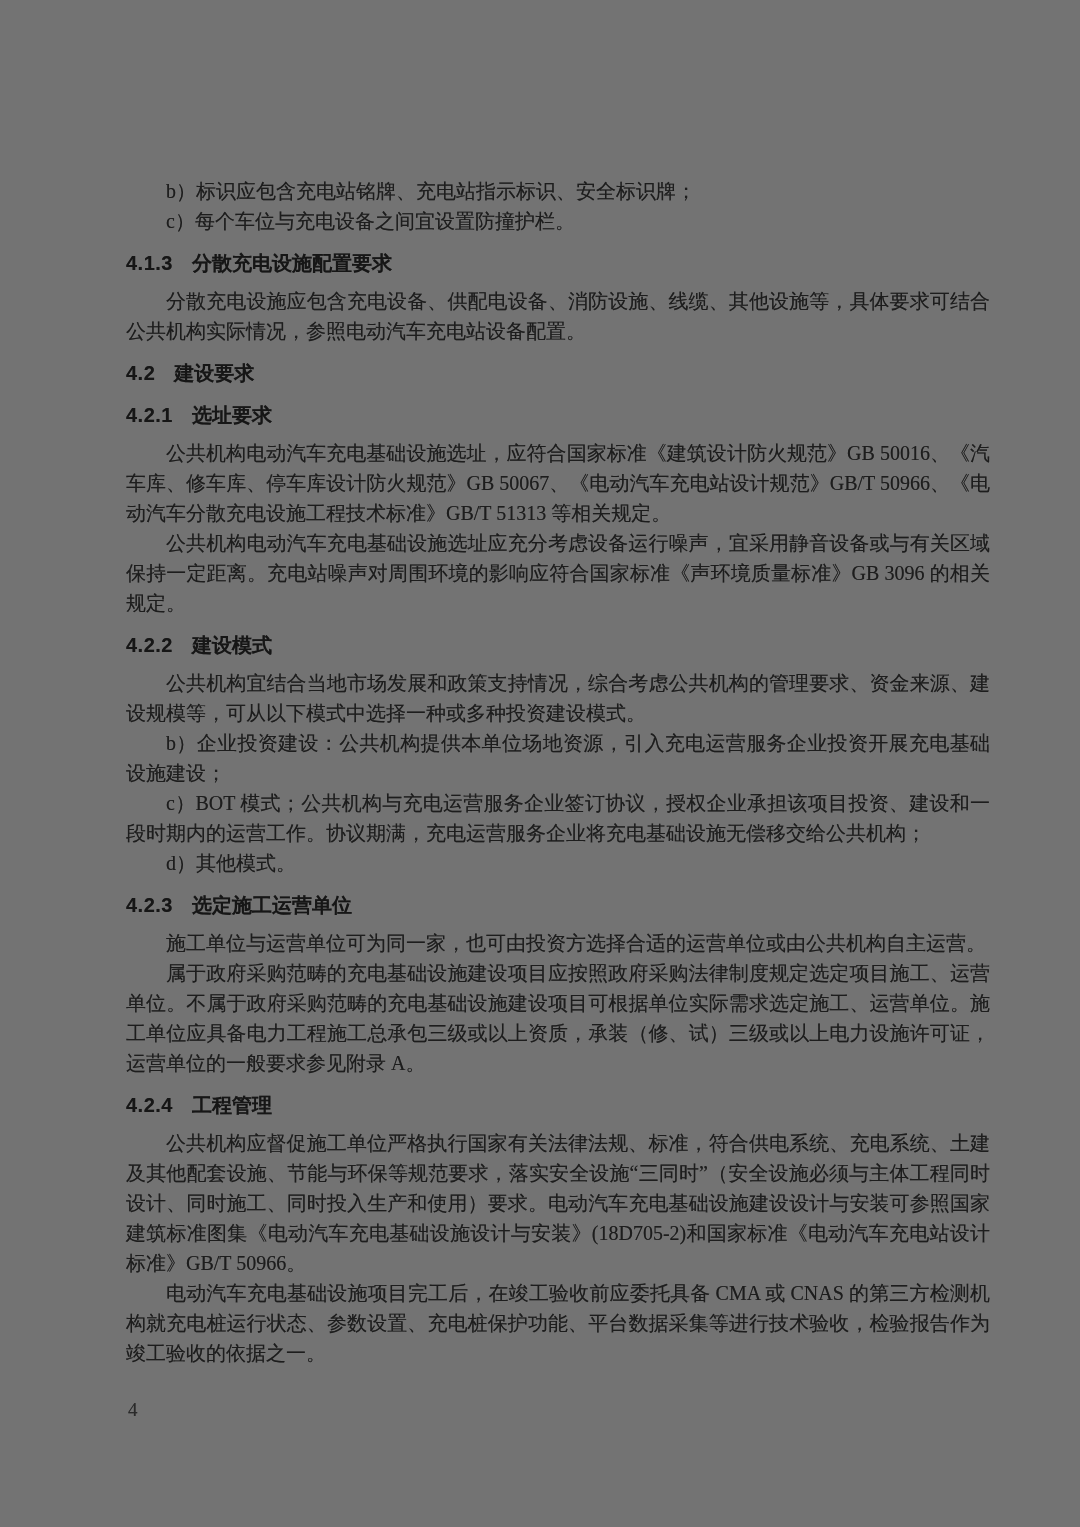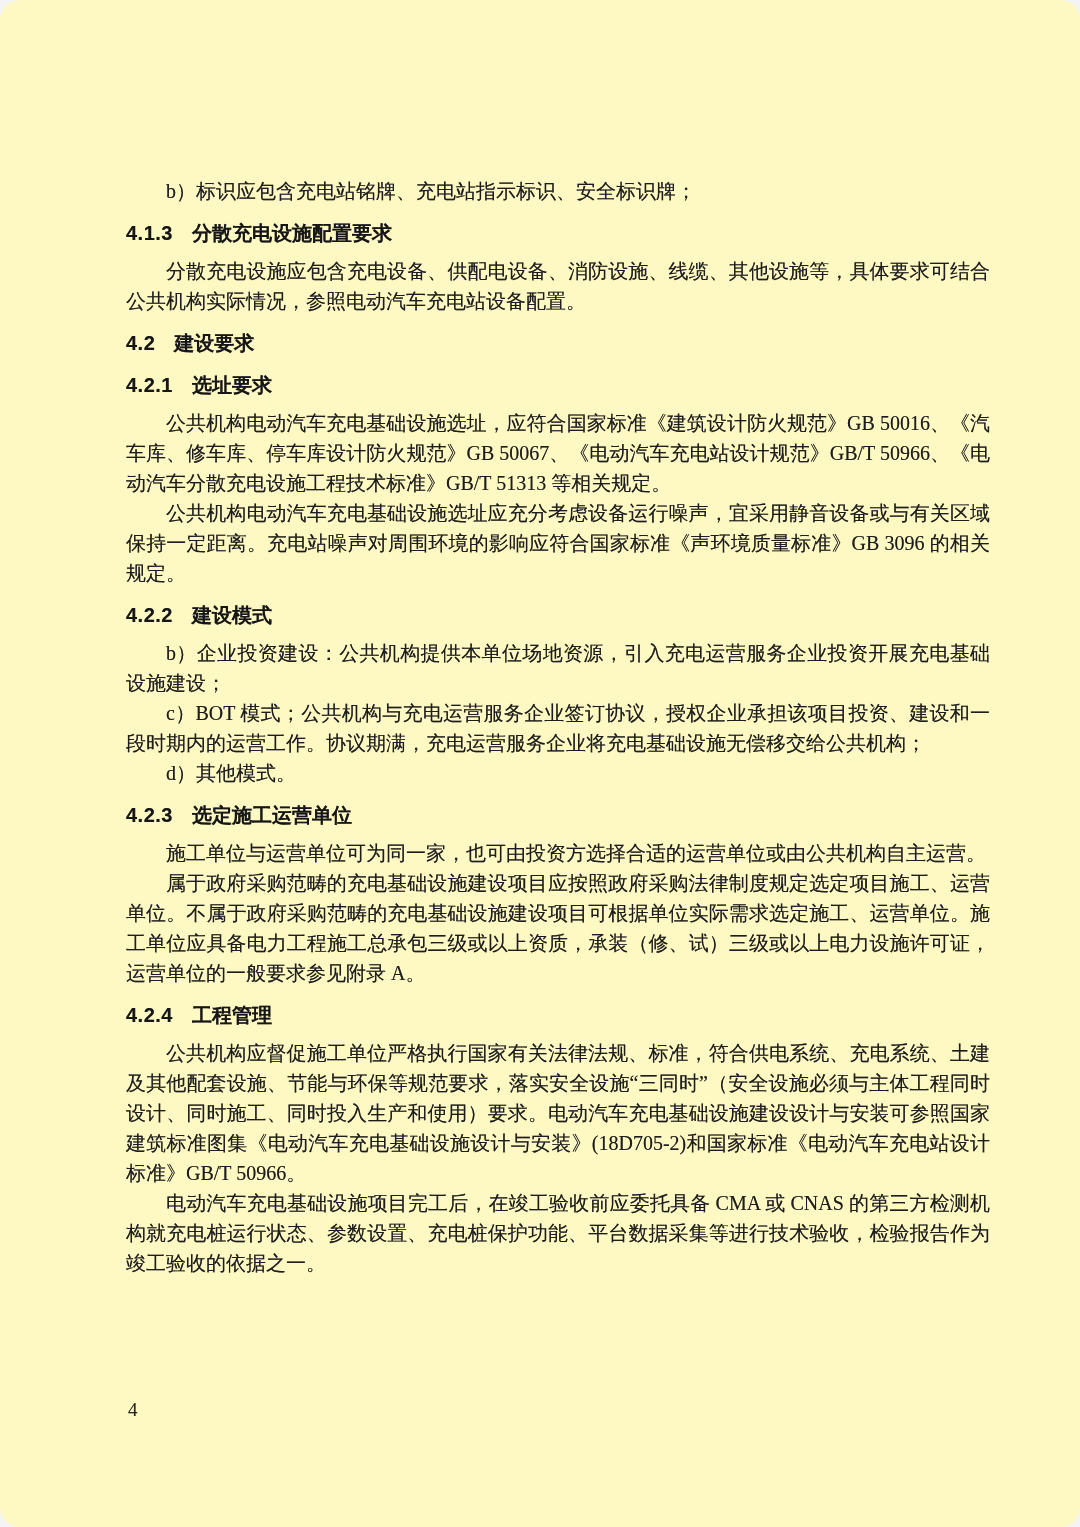--- a/index.html
+++ b/index.html
@@ -5,23 +5,22 @@
   html,body{margin:0;padding:0;}
   body{
     width:1080px;height:1527px;
     background:#f4f4f4;
     font-family:"Liberation Serif","DejaVu Serif",serif;
     overflow:hidden;
   }
   .page{
     position:absolute;left:0;top:0;
     width:1080px;height:1527px;
-    background:#fef9c3;
+    background:#737373;
     color:#1d1d1d;
-    border-radius:20px;
   }
   .content{
     position:absolute;left:126px;top:176px;width:864px;
     font-size:20px;line-height:30px;
     text-align:justify;
     text-shadow:0 0 .5px rgba(25,25,25,.55);
   }
   .p,.li{margin:0;text-indent:2em;}
   .h{
     font-family:"Liberation Sans","DejaVu Sans",sans-serif;
@@ -39,20 +38,21 @@
     text-shadow:0 0 .5px rgba(25,25,25,.45);
   }
 </style>
 </head>
 <body>
 
 <div class="page">
   <div class="content">
 
     <p class="li">b）标识应包含充电站铭牌、充电站指示标识、安全标识牌；</p>
+    <p class="li">c）每个车位与充电设备之间宜设置防撞护栏。</p>
 
     <div class="h">
       <span class="num">4.1.3</span><span class="title">分散充电设施配置要求</span>
     </div>
 
     <p class="p">分散充电设施应包含充电设备、供配电设备、消防设施、线缆、其他设施等，具体要求可结合公共机构实际情况，参照电动汽车充电站设备配置。</p>
 
     <div class="h">
       <span class="num">4.2</span><span class="title">建设要求</span>
     </div>
@@ -61,20 +61,21 @@
       <span class="num">4.2.1</span><span class="title">选址要求</span>
     </div>
 
     <p class="p">公共机构电动汽车充电基础设施选址，应符合国家标准《建筑设计防火规范》GB 50016、《汽车库、修车库、停车库设计防火规范》GB 50067、《电动汽车充电站设计规范》GB/T 50966、《电动汽车分散充电设施工程技术标准》GB/T 51313 等相关规定。</p>
     <p class="p">公共机构电动汽车充电基础设施选址应充分考虑设备运行噪声，宜采用静音设备或与有关区域保持一定距离。充电站噪声对周围环境的影响应符合国家标准《声环境质量标准》GB 3096 的相关规定。</p>
 
     <div class="h">
       <span class="num">4.2.2</span><span class="title">建设模式</span>
     </div>
 
+    <p class="p">公共机构宜结合当地市场发展和政策支持情况，综合考虑公共机构的管理要求、资金来源、建设规模等，可从以下模式中选择一种或多种投资建设模式。</p>
     <p class="li">b）企业投资建设：公共机构提供本单位场地资源，引入充电运营服务企业投资开展充电基础设施建设；</p>
     <p class="li">c）BOT 模式；公共机构与充电运营服务企业签订协议，授权企业承担该项目投资、建设和一段时期内的运营工作。协议期满，充电运营服务企业将充电基础设施无偿移交给公共机构；</p>
     <p class="li">d）其他模式。</p>
 
     <div class="h">
       <span class="num">4.2.3</span><span class="title">选定施工运营单位</span>
     </div>
 
     <p class="p">施工单位与运营单位可为同一家，也可由投资方选择合适的运营单位或由公共机构自主运营。</p>
     <p class="p">属于政府采购范畴的充电基础设施建设项目应按照政府采购法律制度规定选定项目施工、运营单位。不属于政府采购范畴的充电基础设施建设项目可根据单位实际需求选定施工、运营单位。施工单位应具备电力工程施工总承包三级或以上资质，承装（修、试）三级或以上电力设施许可证，运营单位的一般要求参见附录 A。</p>

